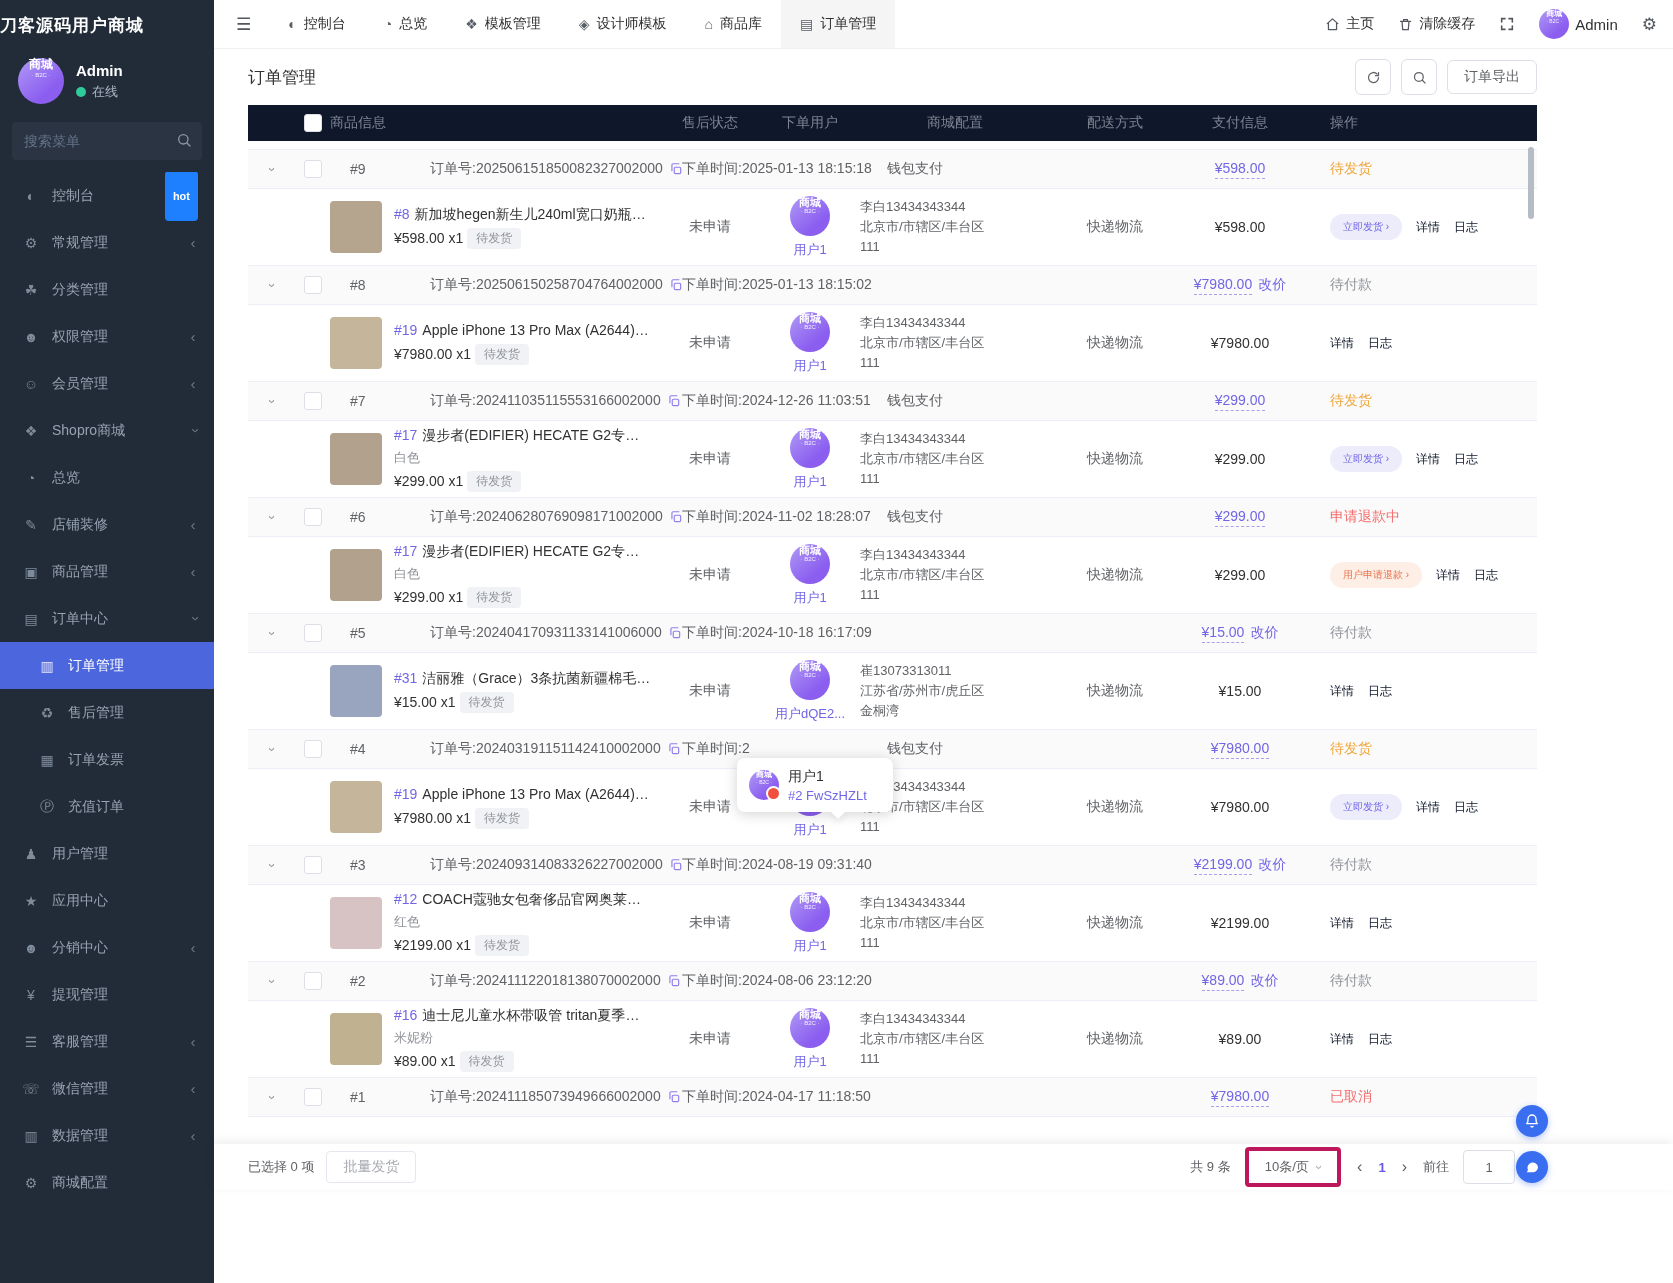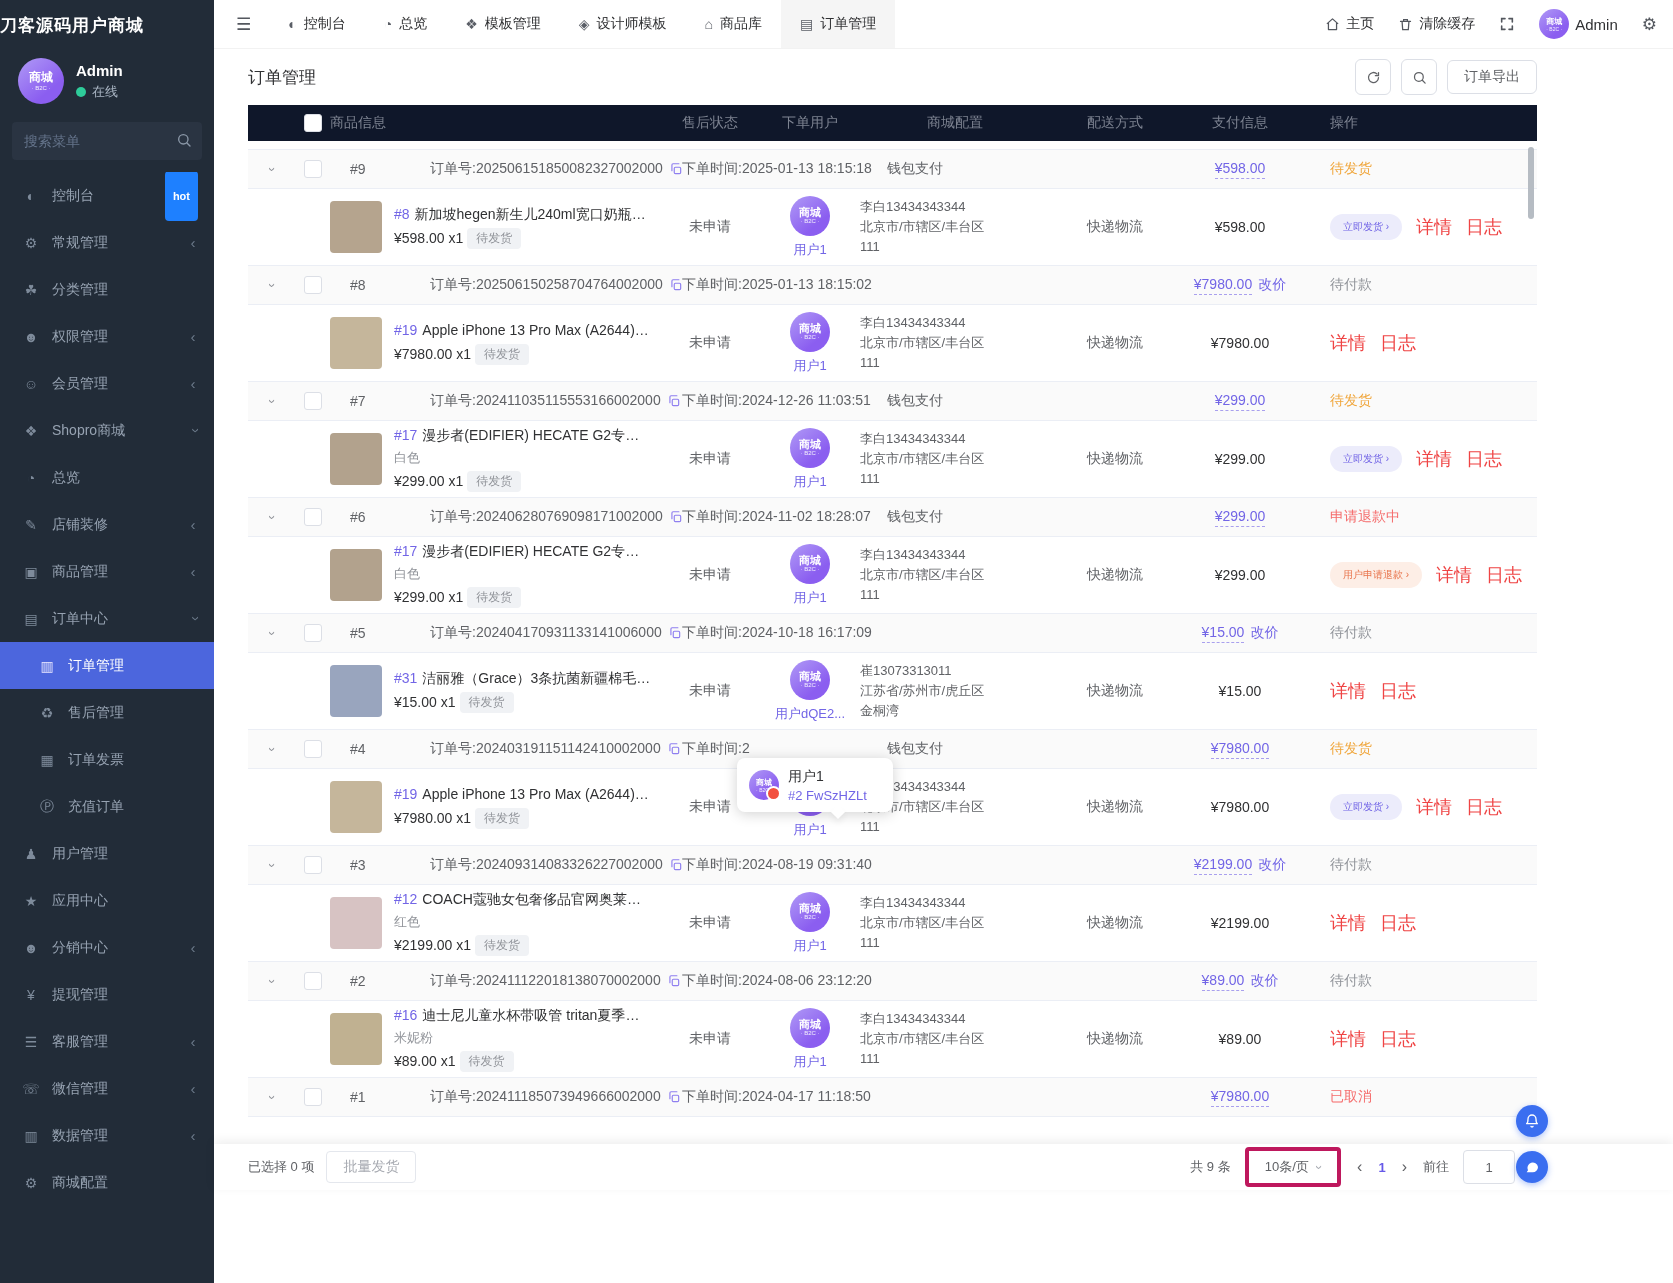--- a/index.html
+++ b/index.html
@@ -3,21 +3,21 @@
 <meta charset="utf-8">
 <style>
   html,body{margin:0;padding:0;}
   body{font-family:"Liberation Sans","DejaVu Sans",sans-serif;color:#303133;}
   .app{width:1673px;height:1283px;display:flex;overflow:hidden;background:#fff;}
 
   
   .sidebar{width:214px;min-width:214px;height:100%;background:#222c38;color:#97a3b2;display:flex;flex-direction:column;}
   .logo{height:48px;line-height:52px;color:#fff;font-size:17px;font-weight:bold;letter-spacing:1px;}
   .profile{display:flex;align-items:center;gap:12px;padding:10px 18px 8px 18px;cursor:pointer;}
-  .avatar{border-radius:50%;background:linear-gradient(140deg,#b09af6 0%,#8b5ef0 70%);display:flex;flex-direction:column;align-items:center;justify-content:center;color:#fff;flex:none;}
+  .avatar{border-radius:50%;background:linear-gradient(140deg,#b09af6 0%,#8b5ef0 70%);display:flex;flex-direction:column;align-items:center;color:#fff;flex:none;}
   .avatar.lg{width:46px;height:46px;}
   .avatar .av-main{font-size:12px;font-weight:bold;line-height:13px;}
   .avatar .av-sub{font-size:6px;opacity:.9;line-height:8px;}
   .p-name{color:#fff;font-weight:bold;font-size:15px;}
   .p-status{display:flex;align-items:center;gap:6px;font-size:13px;margin-top:4px;color:#aab6c4;}
   .p-status .dot{width:10px;height:10px;border-radius:50%;background:#2ecc9a;}
   .search-box{margin:10px 12px 12px 12px;position:relative;}
   .search-box input{width:100%;box-sizing:border-box;height:38px;background:#2a3442;border:none;border-radius:4px;color:#cfd6de;padding:0 34px 0 12px;font-size:14px;outline:none;font-family:inherit;}
   .search-box input::placeholder{color:#64738a;}
   .search-box .mag{position:absolute;right:10px;top:10px;}
@@ -99,21 +99,21 @@
   .avatar.md{width:40px;height:40px;}
   .avatar.md .av-main{font-size:11px;line-height:12px;font-weight:bold;}
   .avatar.md .av-sub{font-size:6px;line-height:7px;}
   .uname{color:#7265e6;font-size:13px;max-width:92px;white-space:nowrap;overflow:hidden;text-overflow:ellipsis;cursor:pointer;}
   .addr{font-size:13px;color:#606266;line-height:20px;}
   .paycell{text-align:center;color:#303133;}
   .acell{display:flex;align-items:center;gap:14px;padding-left:30px;}
   .pill{border-radius:15px;padding:6px 13px;font-size:10px;cursor:pointer;white-space:nowrap;text-align:right;}
   .pill.purple{background:#ececfb;color:#7265e6;}
   .pill.pink{background:#fdeee6;color:#e8734a;}
-  .link{color:#ef4444;cursor:pointer;font-size:18px;}
+  .link{color:#0f172a;cursor:pointer;font-size:12px;}
 
   .scroll-thumb{position:absolute;right:3px;top:42px;width:6px;height:72px;border-radius:3px;background:#b6bcc3;cursor:pointer;}
 
   
   .footer{position:absolute;left:0;right:0;top:1144px;height:46px;background:#fff;box-shadow:0 -3px 10px rgba(0,0,0,.07);display:flex;align-items:center;padding:0 158px 0 34px;z-index:6;font-size:13px;color:#606266;}
   .footer .left{display:flex;align-items:center;gap:12px;}
   .btn.disabled{color:#a8abb2;border-color:#e4e7ed;height:32px;border-radius:4px;cursor:not-allowed;}
   .footer .right{margin-left:auto;display:flex;align-items:center;gap:14px;}
   .psel{height:32px;border:4px solid #be185d;border-radius:4px;display:flex;align-items:center;gap:8px;padding:0 16px;cursor:pointer;color:#606266;}
   .psel .caret{display:inline-block;transform:rotate(90deg);color:#a8abb2;font-size:13px;}

